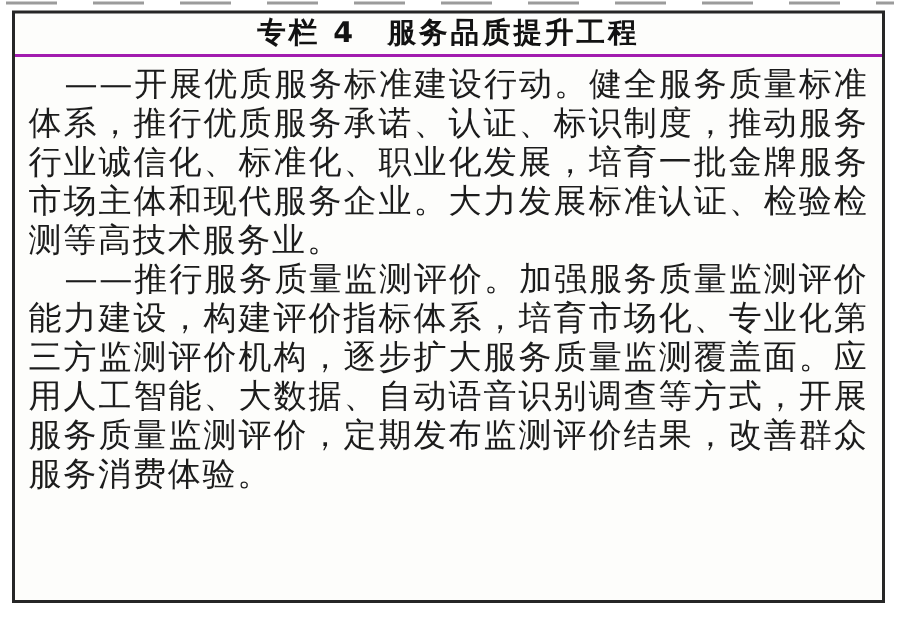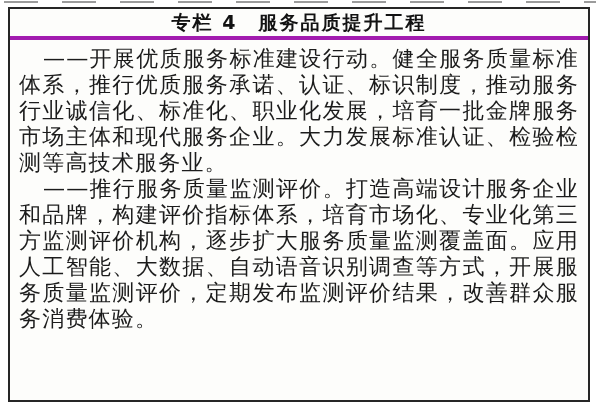--- a/index.html
+++ b/index.html
@@ -32,21 +32,21 @@
     top: 7px;
     width: 582px;
     height: 395px;
     box-sizing: border-box;
     border: 2px solid #262626;
     background: #fdfdfb;
   }
   .panel-title {
     height: 27px;
     line-height: 27px;
-    border-bottom: 4px solid #a21caf;
+    border-bottom: 2px solid #a21caf;
     text-align: center;
     font-weight: bold;
     font-size: 19px;
     letter-spacing: 2px;
     color: #121212;
     font-family: "DejaVu Sans", "Liberation Sans", sans-serif;
     white-space: pre;
   }
   .panel-body {
     padding: 6px 9px 0 9px;
@@ -64,15 +64,15 @@
 </style>
 </head>
 <body>
 
 <div class="scan-artifact"></div>
 
 <div class="panel">
   <div class="panel-title">专栏 4　服务品质提升工程</div>
   <div class="panel-body">
     <p>——开展优质服务标准建设行动。健全服务质量标准体系，推行优质服务承诺、认证、标识制度，推动服务行业诚信化、标准化、职业化发展，培育一批金牌服务市场主体和现代服务企业。大力发展标准认证、检验检测等高技术服务业。</p>
-    <p>——推行服务质量监测评价。打造高端设计服务企业和品牌，构建评价指标体系，培育市场化、专业化第三方监测评价机构，逐步扩大服务质量监测覆盖面。应用人工智能、大数据、自动语音识别调查等方式，开展服务质量监测评价，定期发布监测评价结果，改善群众服务消费体验。</p>
+    <p>——推行服务质量监测评价。加强服务质量监测评价能力建设，构建评价指标体系，培育市场化、专业化第三方监测评价机构，逐步扩大服务质量监测覆盖面。应用人工智能、大数据、自动语音识别调查等方式，开展服务质量监测评价，定期发布监测评价结果，改善群众服务消费体验。</p>
   </div>
 </div>
 
 </body></html>

